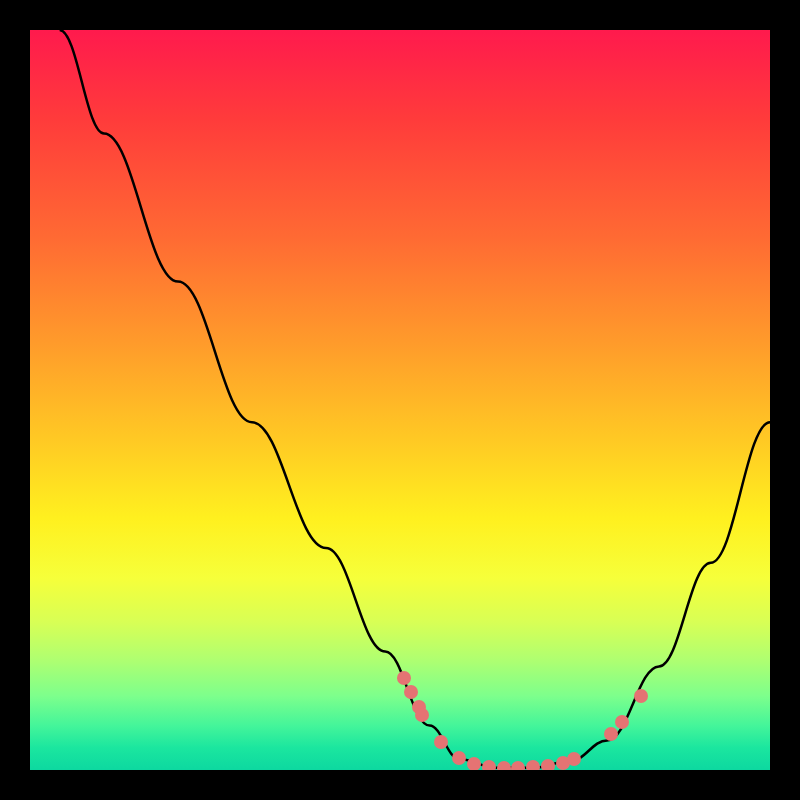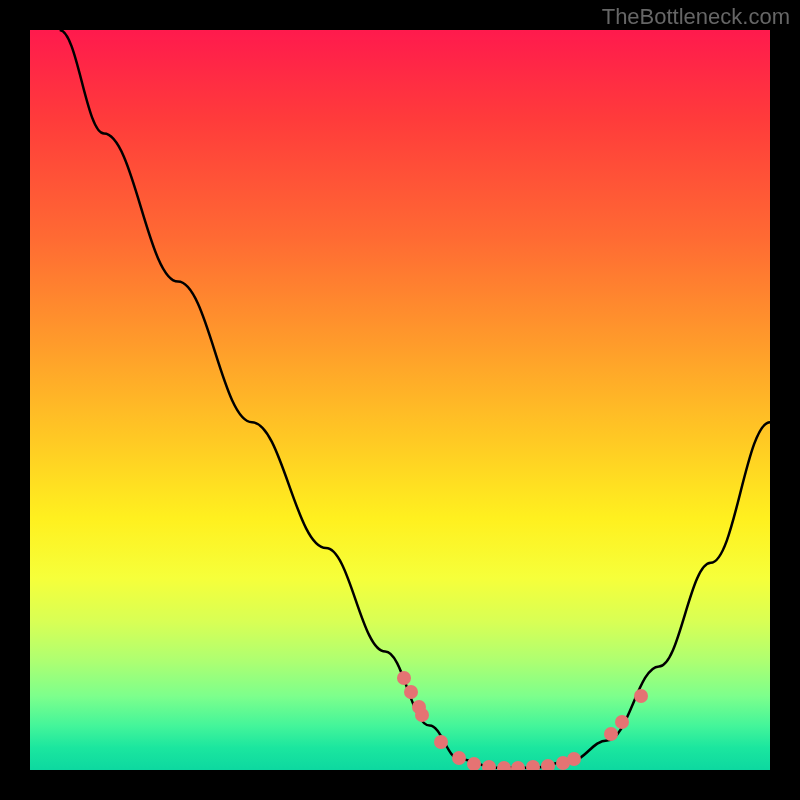--- a/index.html
+++ b/index.html
@@ -73,21 +73,20 @@
     border-radius: 50%;
     background: #e57373;
     transform: translate(-50%, -50%);
   }
 </style>
 </head>
 <body>
 
 <div class="container">
 
-  <div class="attribution">TheBottleneck.com</div>
 
   <div class="plot-area">
     <div class="gradient-bg"></div>
 
     <svg class="curve" viewBox="0 0 740 740" preserveAspectRatio="none">
       <path id="curve-path" fill="none" stroke="#000000" stroke-width="2.5" d="M 29.6 0 C 47.36 0 56.239999999999995 103.60000000000002 74 103.60000000000002 C 103.6 103.60000000000002 118.4 251.59999999999997 148 251.59999999999997 C 177.6 251.59999999999997 192.4 392.20000000000005 222 392.20000000000005 C 251.6 392.20000000000005 266.4 518 296 518 C 319.68 518 331.52 621.6 355.2 621.6 C 372.96 621.6 381.84000000000003 695.6 399.6 695.6 C 411.44 695.6 417.36 728.9 429.2 728.9 C 444 728.9 451.4 737.78 466.2 737.78 C 481 737.78 488.40000000000003 737.78 503.20000000000005 737.78 C 518 737.78 525.4 731.12 540.1999999999999 731.12 C 555 731.12 562.4 710.4 577.2 710.4 C 597.9200000000001 710.4 608.28 636.4 629 636.4 C 649.72 636.4 660.08 532.8 680.8000000000001 532.8 C 704.48 532.8 716.32 392.20000000000005 740 392.20000000000005"></path>
     </svg>
 
     <div class="dots" id="dots-layer">
         <div class="dot" style="left: 373.7px; top: 647.5px; background: rgb(229, 115, 115);"></div>

